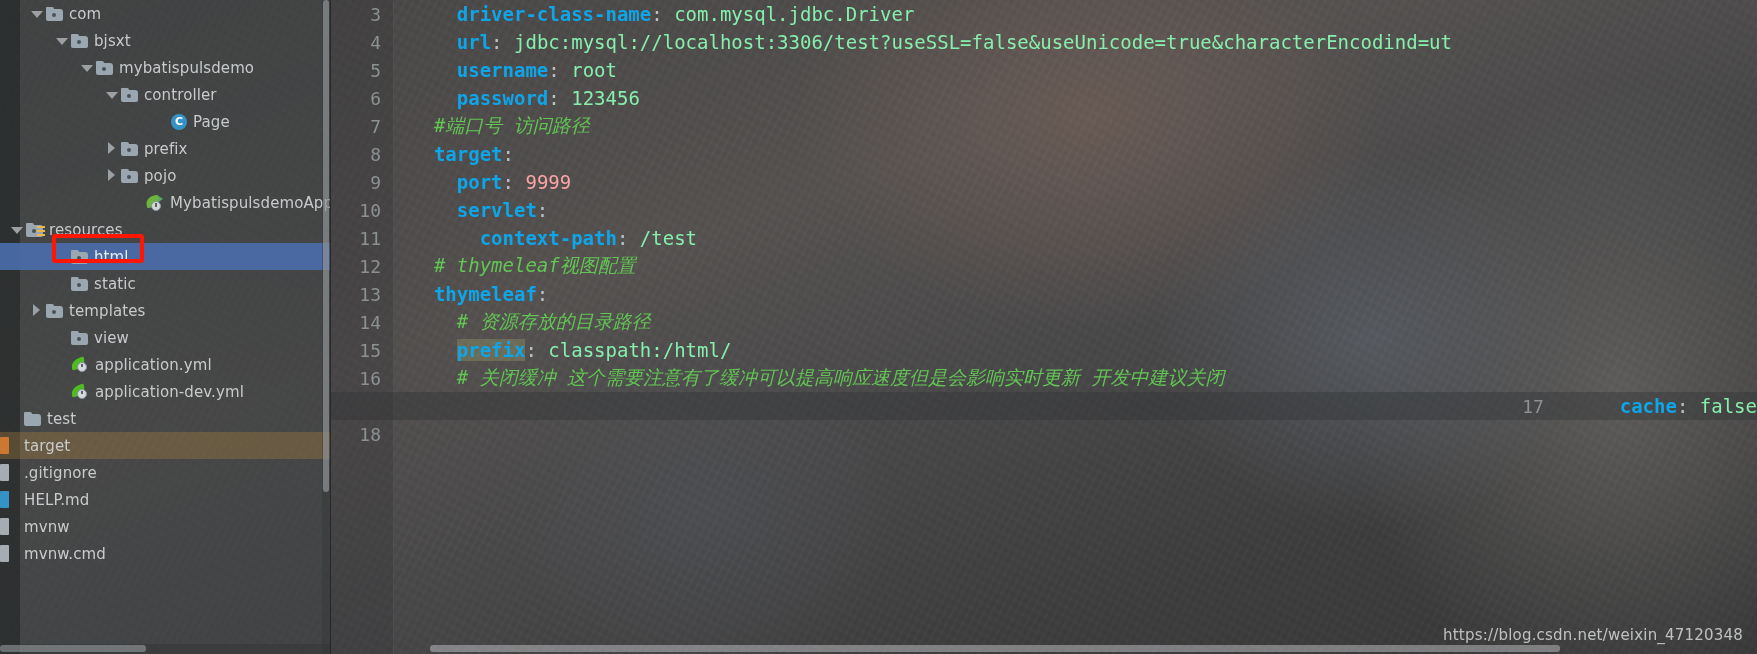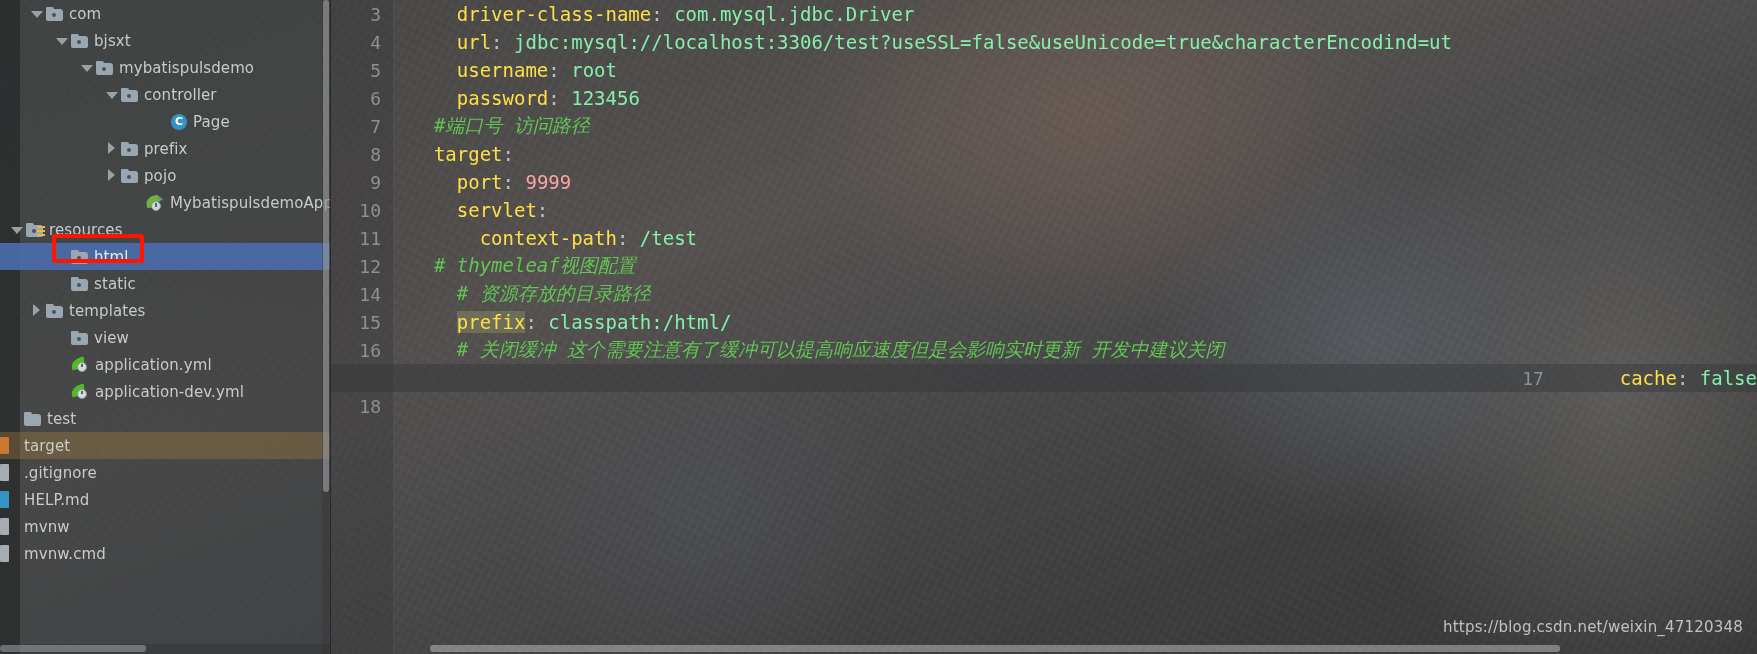--- a/index.html
+++ b/index.html
@@ -237,31 +237,31 @@
     width: 62px;
     flex: 0 0 62px;
     text-align: right;
     padding-right: 12px;
     color: #8c9194;
     font-family: "DejaVu Sans Mono", "Liberation Mono", monospace;
     font-size: 18px;
   }
   .codetext { padding-left: 18px; }
 
-  .k   { color: #fde047; font-weight: normal; }
+  .k   { color: #0ea5e9; font-weight: bold; }
   .colon { color: #b8c0c4; }
   .v   { color: #86efac; }
   .num { color: #fca5a5; }
   .cmt { color: #62c554; font-style: italic; font-weight: normal; }
   .hl-key { background: rgba(158,166,110,0.35); }
 
   
   #watermark {
     position: absolute;
-    right: 14px; bottom: 18px;
+    right: 14px; bottom: 10px;
     font-family: "DejaVu Sans", "Liberation Sans", sans-serif;
     font-size: 15px;
     color: rgba(226,228,230,0.78);
     letter-spacing: .2px;
   }
 
   
   #hscroll-tree {
     position: absolute; left: 0; bottom: 0; width: 330px; height: 10px;
     background: rgba(49,51,53,0.45);
@@ -492,20 +492,21 @@
         <div class="code-line"><span class="lineno">3</span><span class="codetext">    <span class="k">driver-class-name</span><span class="colon">:</span> <span class="v">com.mysql.jdbc.Driver</span></span></div>
         <div class="code-line"><span class="lineno">4</span><span class="codetext">    <span class="k">url</span><span class="colon">:</span> <span class="v">jdbc:mysql://localhost:3306/test?useSSL=false&amp;useUnicode=true&amp;characterEncodind=ut</span></span></div>
         <div class="code-line"><span class="lineno">5</span><span class="codetext">    <span class="k">username</span><span class="colon">:</span> <span class="v">root</span></span></div>
         <div class="code-line"><span class="lineno">6</span><span class="codetext">    <span class="k">password</span><span class="colon">:</span> <span class="v">123456</span></span></div>
         <div class="code-line"><span class="lineno">7</span><span class="codetext"><span class="cmt">  #端口号 访问路径</span></span></div>
         <div class="code-line"><span class="lineno">8</span><span class="codetext">  <span class="k">target</span><span class="colon">:</span></span></div>
         <div class="code-line"><span class="lineno">9</span><span class="codetext">    <span class="k">port</span><span class="colon">:</span> <span class="num">9999</span></span></div>
         <div class="code-line"><span class="lineno">10</span><span class="codetext">    <span class="k">servlet</span><span class="colon">:</span></span></div>
         <div class="code-line"><span class="lineno">11</span><span class="codetext">      <span class="k">context-path</span><span class="colon">:</span> <span class="v">/test</span></span></div>
         <div class="code-line"><span class="lineno">12</span><span class="codetext"><span class="cmt">  # thymeleaf视图配置</span></span></div>
+        <div class="code-line"><span class="lineno">13</span><span class="codetext">  <span class="k">thymeleaf</span><span class="colon">:</span></span></div>
         <div class="code-line"><span class="lineno">14</span><span class="codetext"><span class="cmt">    # 资源存放的目录路径</span></span></div>
         <div class="code-line"><span class="lineno">15</span><span class="codetext">    <span class="k hl-key">prefix</span><span class="colon">:</span> <span class="v">classpath:/html/</span></span></div>
         <div class="code-line"><span class="lineno">16</span><span class="codetext"><span class="cmt">    # 关闭缓冲 这个需要注意有了缓冲可以提高响应速度但是会影响实时更新 开发中建议关闭</span></span></div>
         <div class="code-line current"><span class="lineno">17</span><span class="codetext">    <span class="k">cache</span><span class="colon">:</span> <span class="v">false</span></span></div>
         <div class="code-line"><span class="lineno">18</span><span class="codetext"></span></div>
       </div>
   </div>
 
   <div id="watermark">https://blog.csdn.net/weixin_47120348</div>
 

